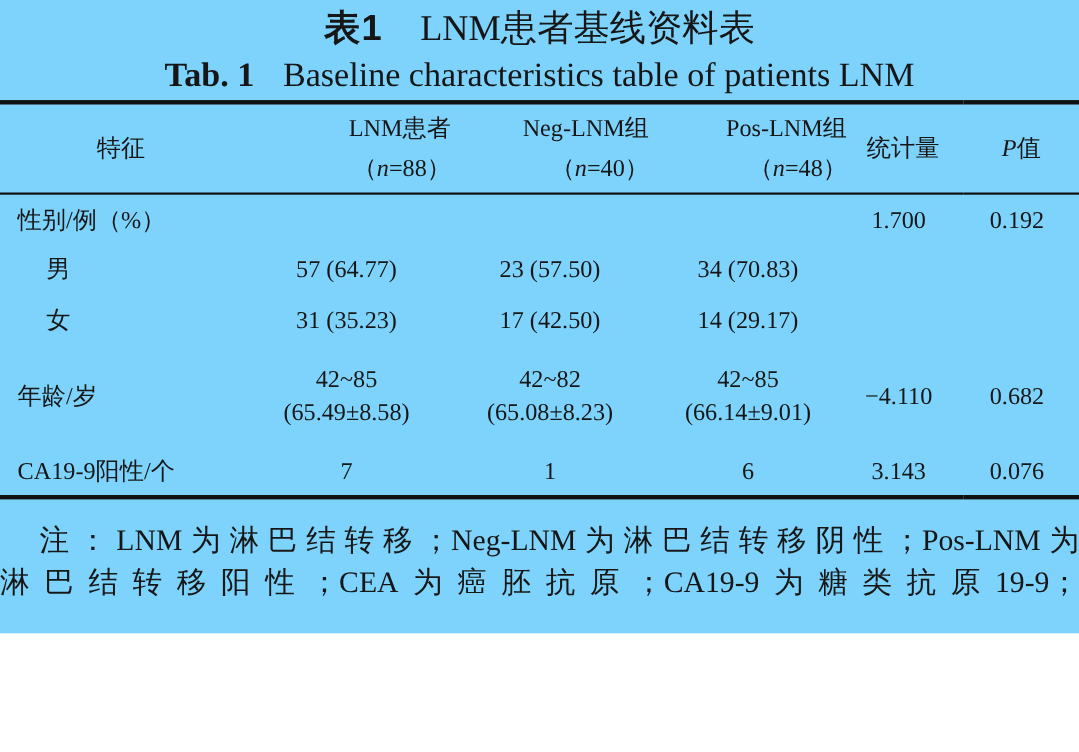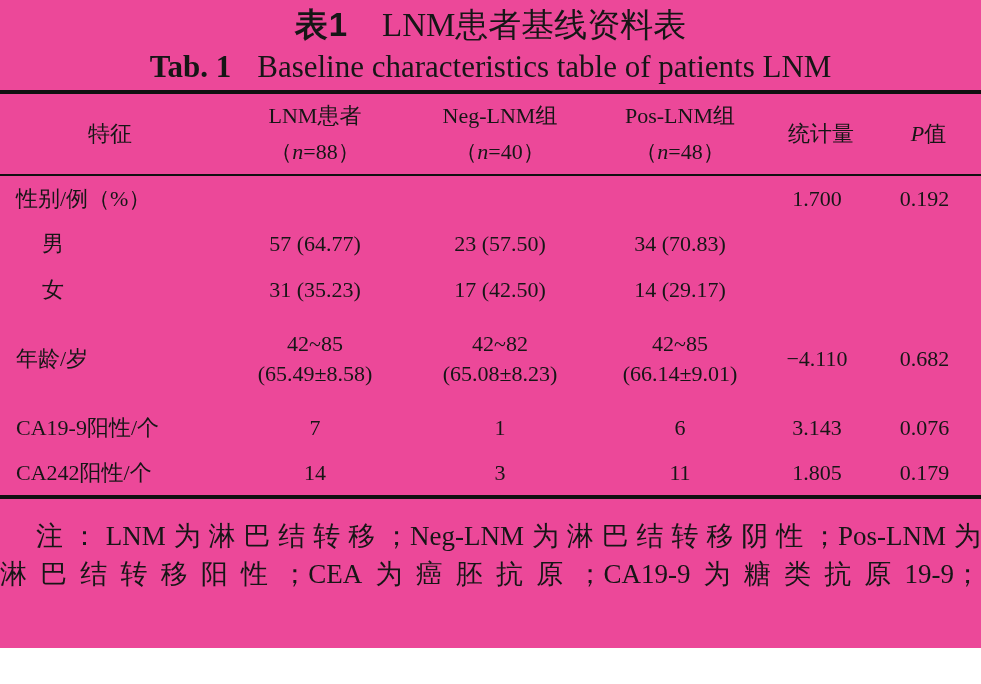--- a/index.html
+++ b/index.html
@@ -1,19 +1,19 @@
 <!DOCTYPE html>
 <html><head>
 <meta charset="utf-8">
 <style>
   html,body{margin:0;padding:0;background:#fff;}
   .page{
     position:relative;
-    width:981px;height:648px;
-    background:#ec4899;
+    width:981px;height:576px;
+    background:#7dd3fc;
     color:#161616;
     font-family:"Liberation Serif","DejaVu Serif",serif;
     overflow:hidden;
   }
   
   .title-zh{
     padding-top:4px;
     text-align:center;
     font-size:33px;
     line-height:42px;
@@ -47,21 +47,21 @@
   }
   thead th{
     border-bottom:2px solid #101010;
     height:80px;
     vertical-align:middle;
     text-align:center;
     font-weight:normal;
     line-height:36px;
     padding:0;
   }
-  thead th .hline{display:block;}
+  thead th .hline{display:block;text-align:right;}
   tbody td{
     padding:0;
     vertical-align:middle;
     white-space:pre-line;
     line-height:1.35;
   }
   tr.h46{height:46px;}
   tr.h92{height:92px;}
   td.c1{text-align:left;padding-left:16px;}
   td.c1.indent{padding-left:42px;}
@@ -160,28 +160,20 @@
         <td class="num c6">0.682</td>
       </tr>
       <tr class="h46">
         <td class="c1">CA19-9阳性/个</td>
         <td class="mid">7</td>
         <td class="mid">1</td>
         <td class="mid">6</td>
         <td class="num c5">3.143</td>
         <td class="num c6">0.076</td>
       </tr>
-      <tr class="h46">
-        <td class="c1">CA242阳性/个</td>
-        <td class="mid">14</td>
-        <td class="mid">3</td>
-        <td class="mid">11</td>
-        <td class="num c5">1.805</td>
-        <td class="num c6">0.179</td>
-      </tr>
     </tbody>
   </table>
 
   <div class="note">
     <div class="l1">注：LNM为淋巴结转移；Neg-LNM为淋巴结转移阴性；Pos-LNM为</div>
     <div class="l2">淋巴结转移阳性；CEA为癌胚抗原；CA19-9为糖类抗原19-9；</div>
   </div>
 
 </div>
 

